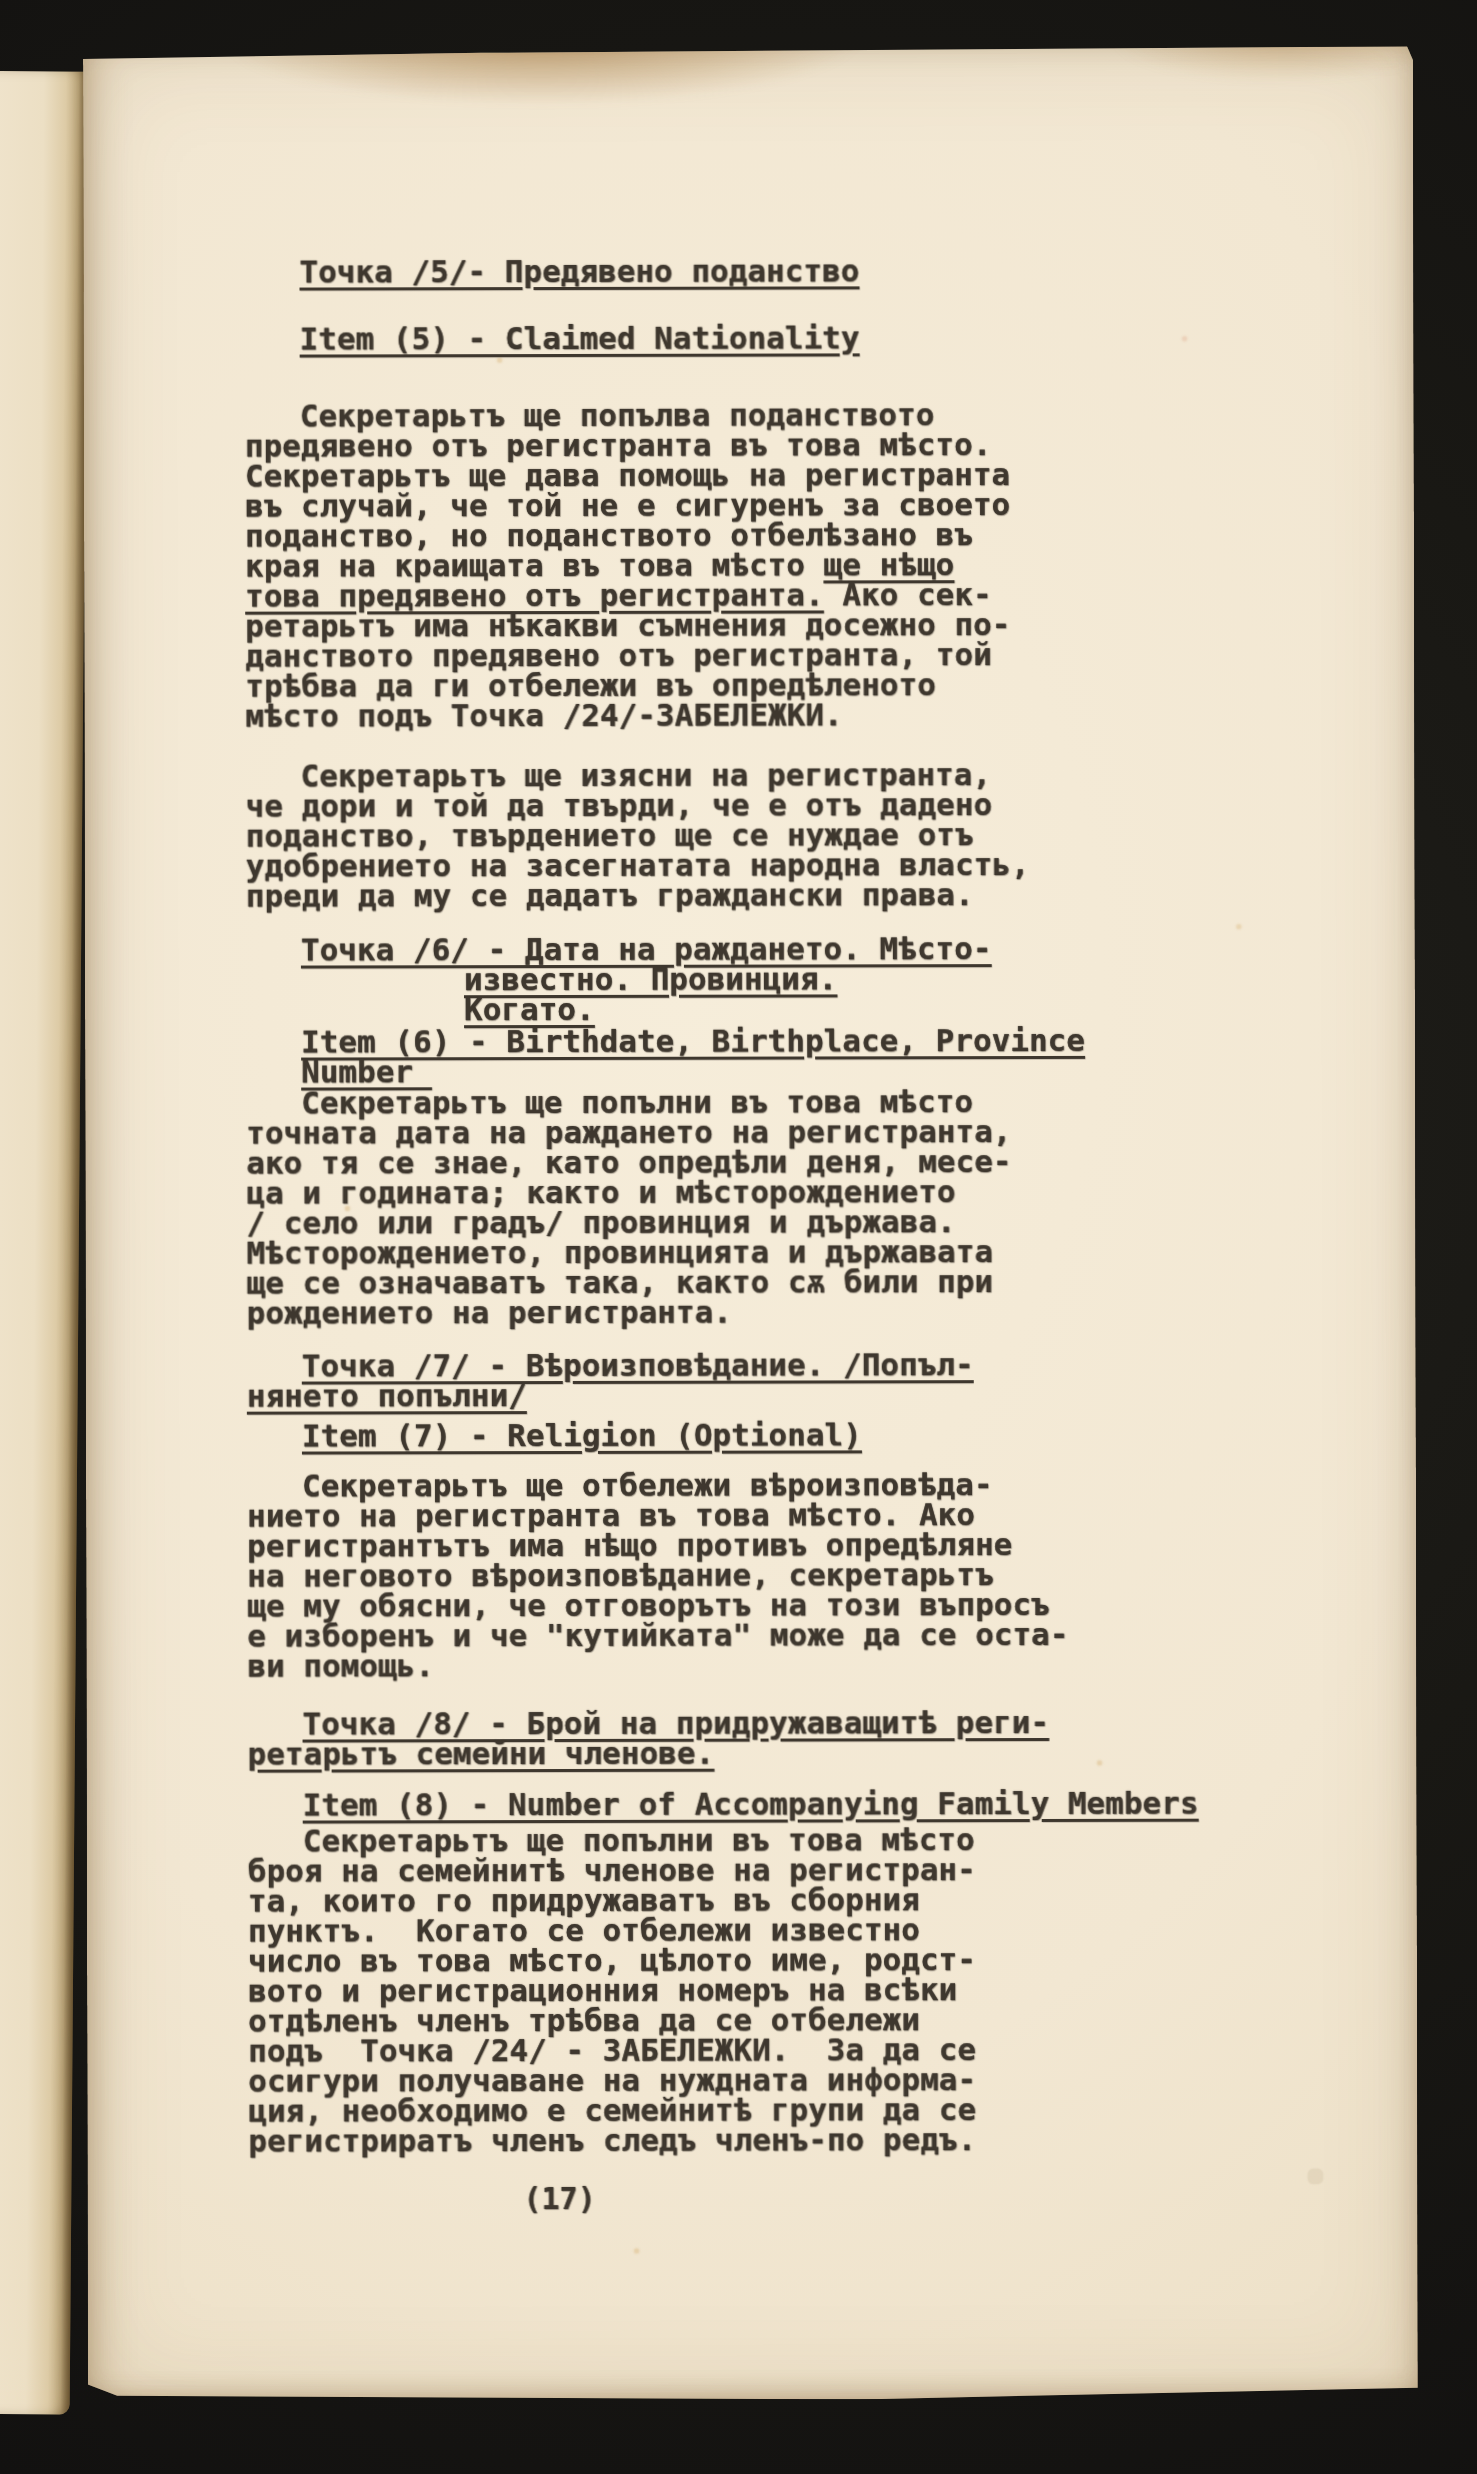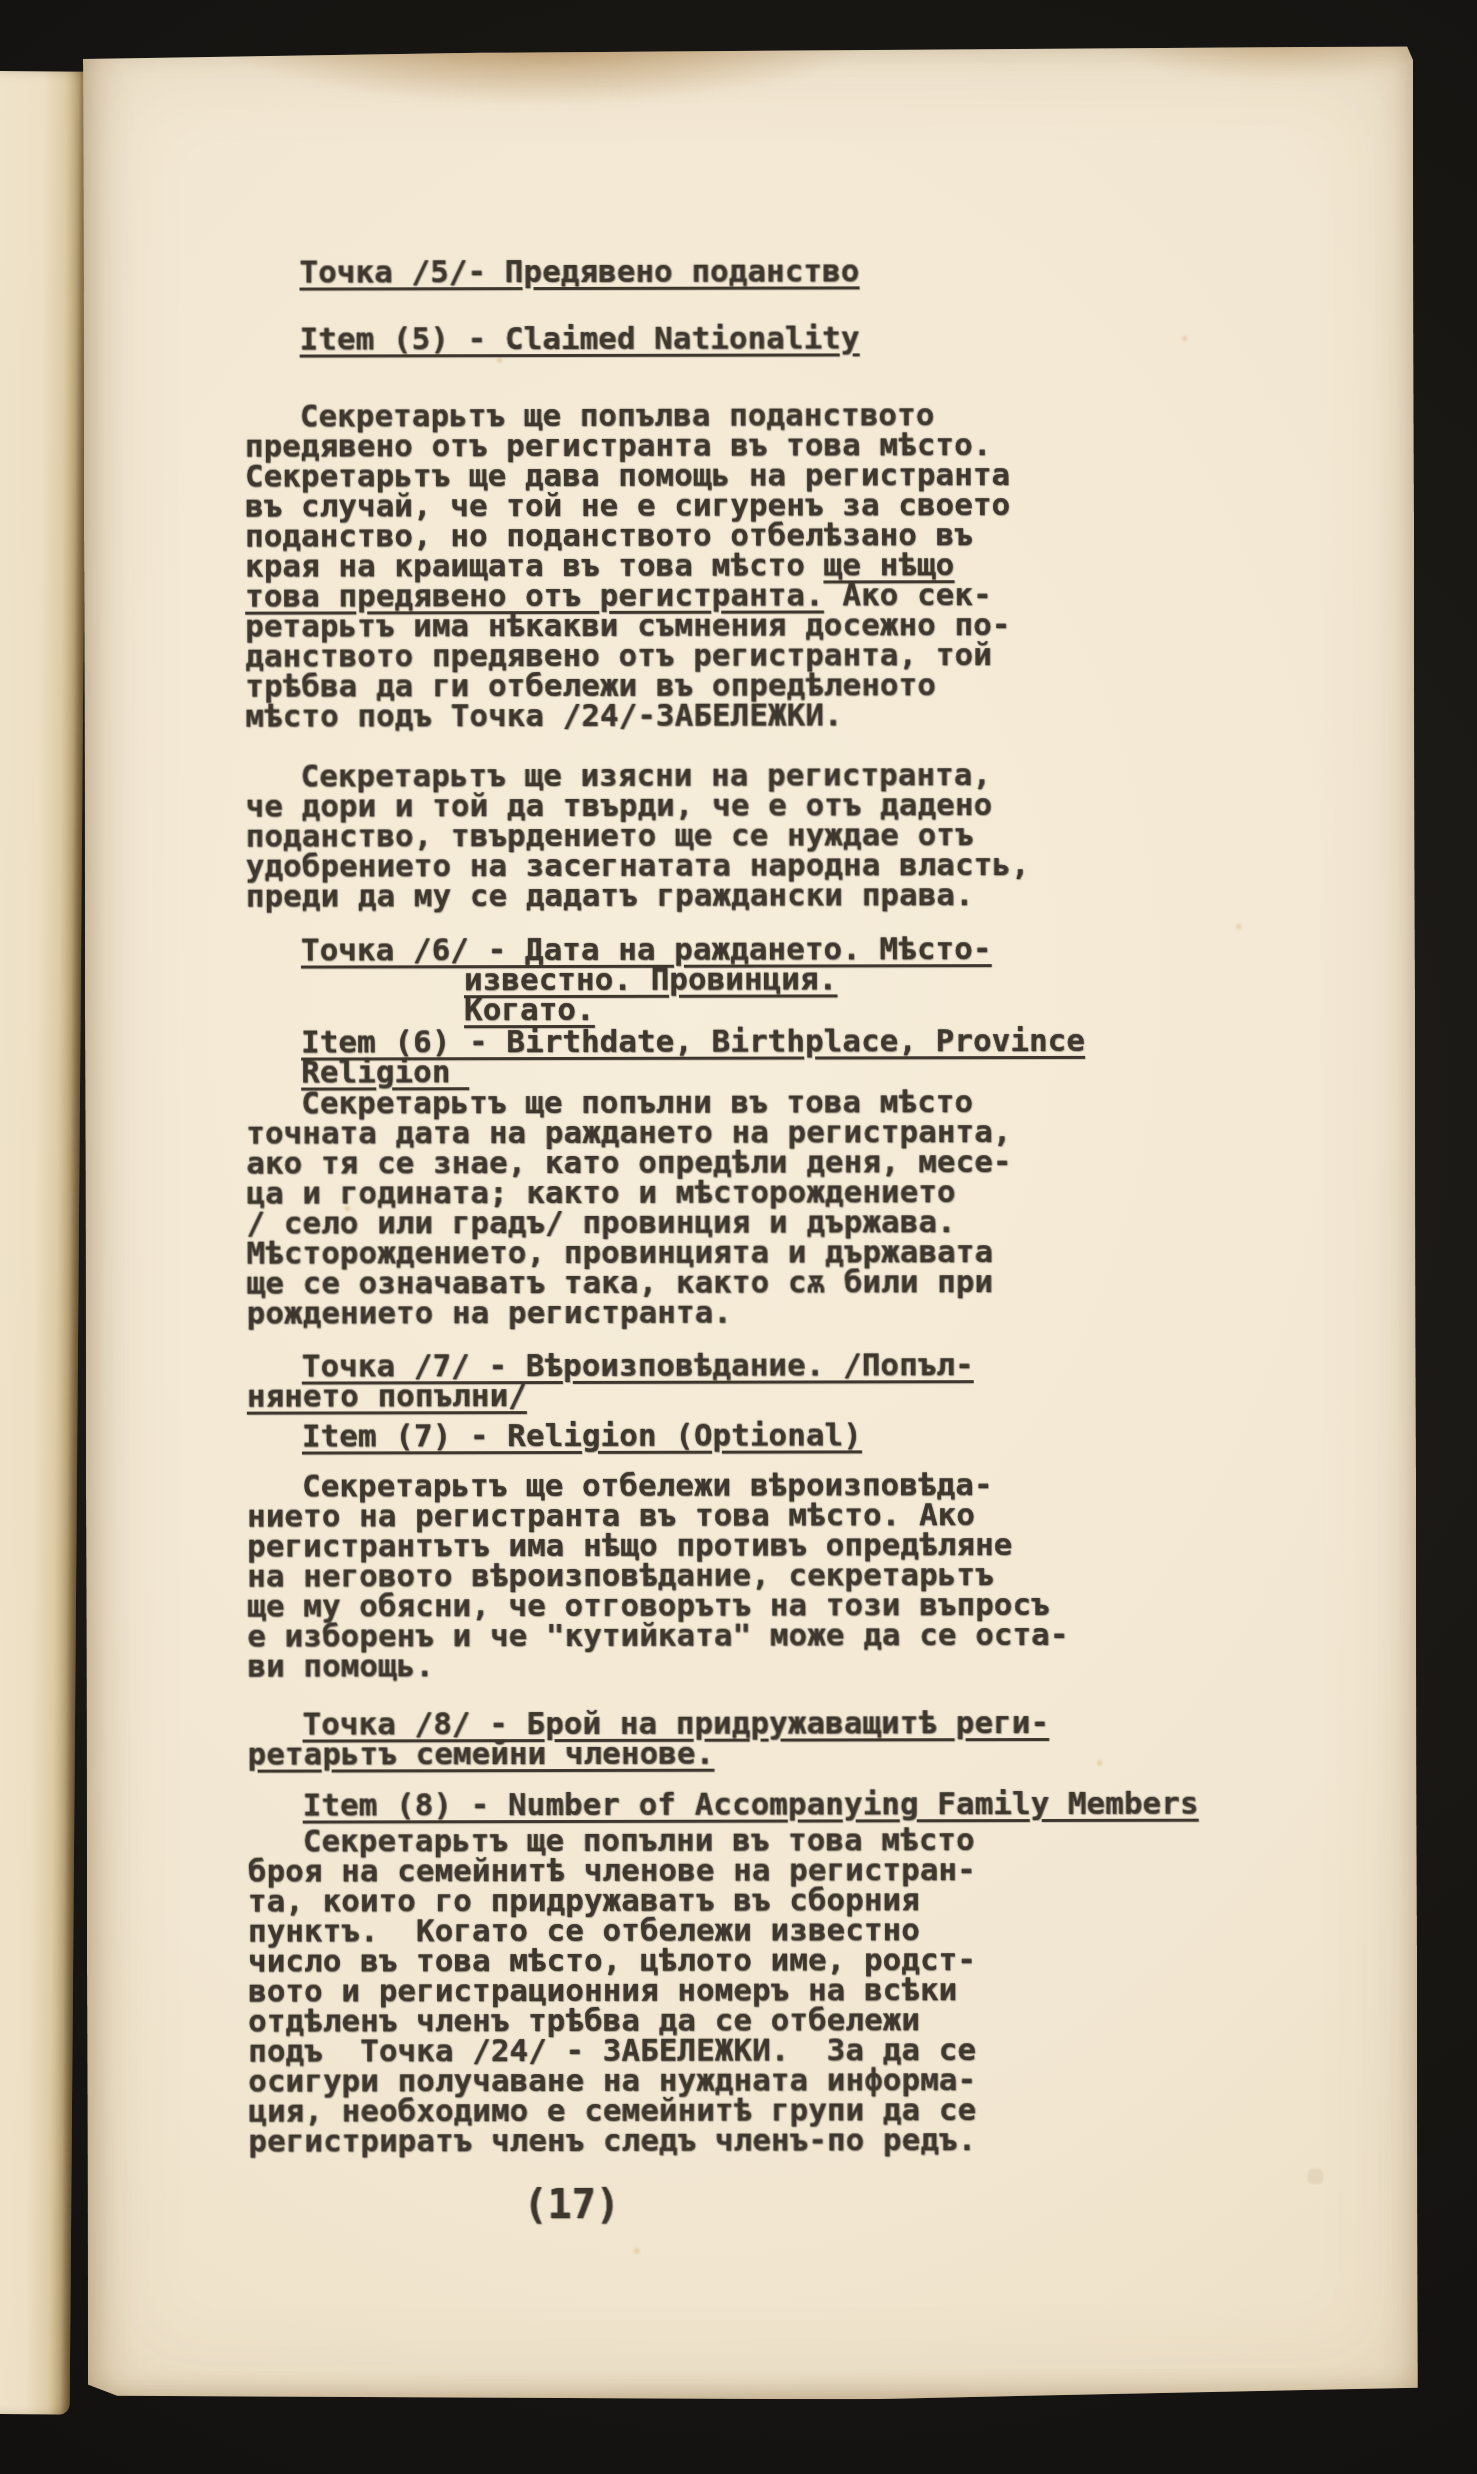--- a/index.html
+++ b/index.html
@@ -69,21 +69,21 @@
   .hall74 .tline{padding-left:55px;}
   .p .tline:first-child{padding-left:55px;}
   .b-h5bg{top:208px;} .b-h5en{top:275px;}
   .b-p1{top:352px;}   .b-p2{top:712px;}
   .b-h6bg{top:886px;}.b-h6en{top:978px;}
   .b-p3{top:1039px;}
   .b-h7bg{top:1302px;}.b-h7en{top:1372px;}
   .b-p4{top:1422px;}
   .b-h8bg{top:1660px;}.b-h8en{top:1741px;}
   .b-p5{top:1777px;}
-  .b-pagenum{top:2133px;padding-left:275px;font-size:40px;text-align:right;}
+  .b-pagenum{top:2133px;padding-left:275px;font-size:30px;text-align:right;}
 </style>
 </head>
 <body>
 
 <div class="left-page"></div>
 
 <div class="page">
   <div class="stain-top"></div>
   <div class="stain-corner"></div>
   <div class="specks"></div>
@@ -121,21 +121,21 @@
       </div>
 
     <div class="b b-h6bg hu h1st hcont295">
         <div class="tline"><span>Точка /6/ - Дата на раждането. Мѣсто-</span></div>
         <div class="tline"><span>известно. Провинция.</span></div>
         <div class="tline"><span>Когато.</span></div>
       </div>
 
     <div class="b b-h6en hu hall74">
         <div class="tline"><span>Item (6) - Birthdate, Birthplace, Province</span></div>
-        <div class="tline"><span>Religion </span></div>
+        <div class="tline"><span>Number </span></div>
       </div>
 
     <div class="b b-p3 p">
         <div class="tline"><span>Секретарьтъ ще попълни въ това мѣсто</span></div>
         <div class="tline"><span>точната дата на раждането на регистранта,</span></div>
         <div class="tline"><span>ако тя се знае, като опредѣли деня, месе-</span></div>
         <div class="tline"><span>ца и годината; както и мѣсторождението</span></div>
         <div class="tline"><span>/ село или градъ/ провинция и държава.</span></div>
         <div class="tline"><span>Мѣсторождението, провинцията и държавата</span></div>
         <div class="tline"><span>ще се означаватъ така, както сѫ били при</span></div>

